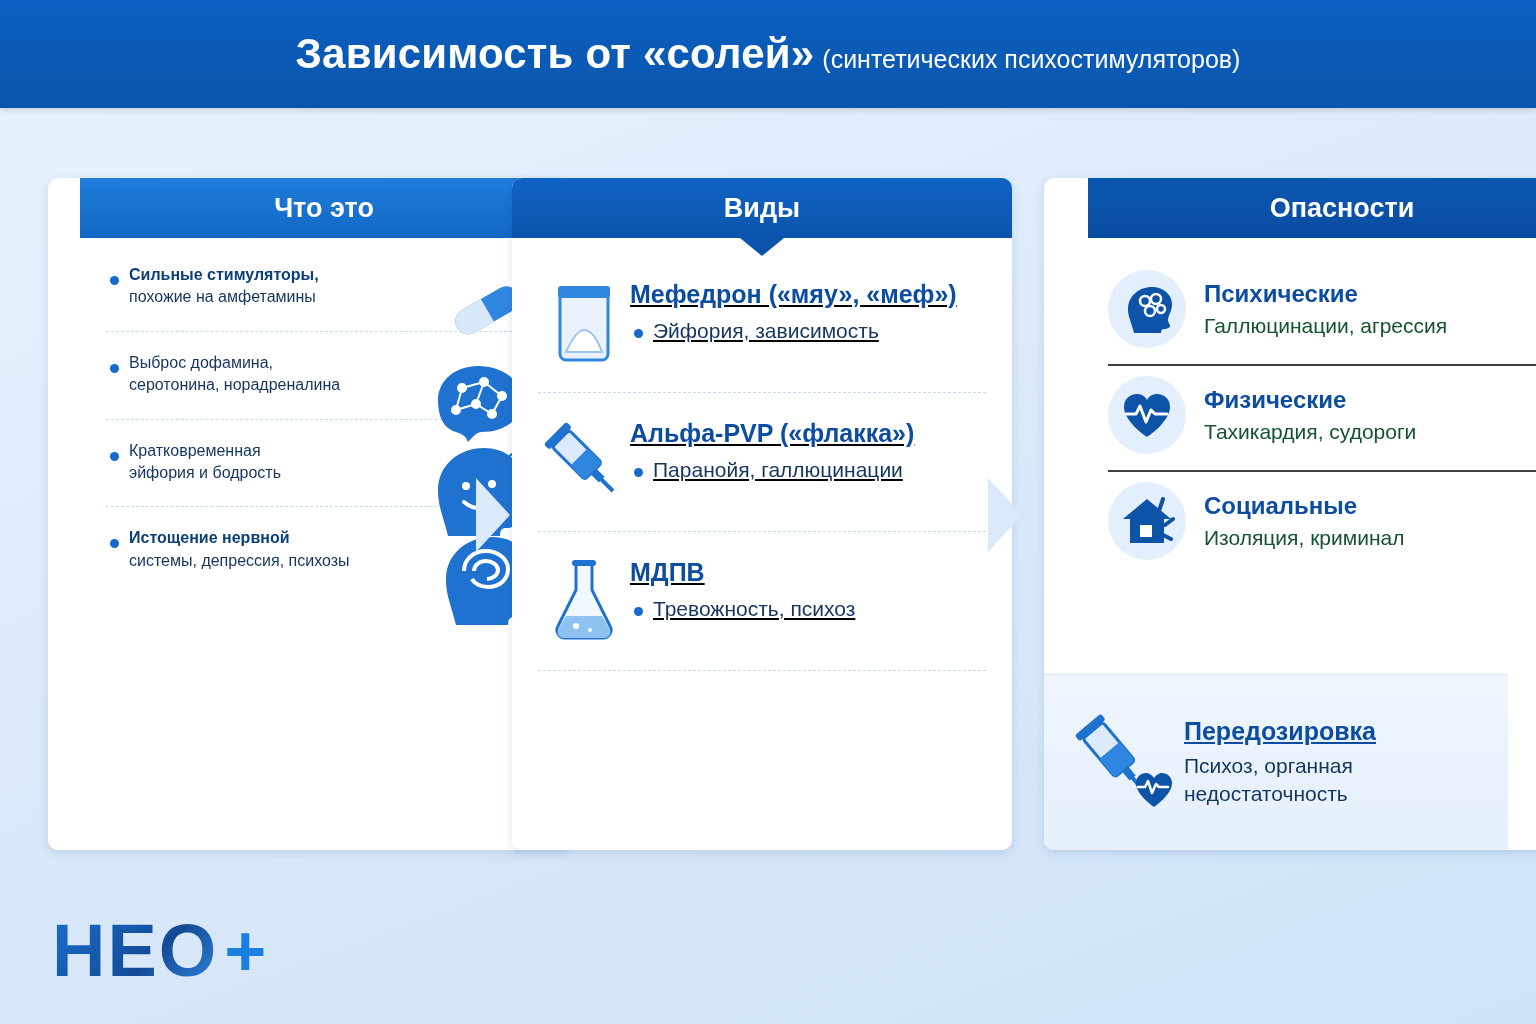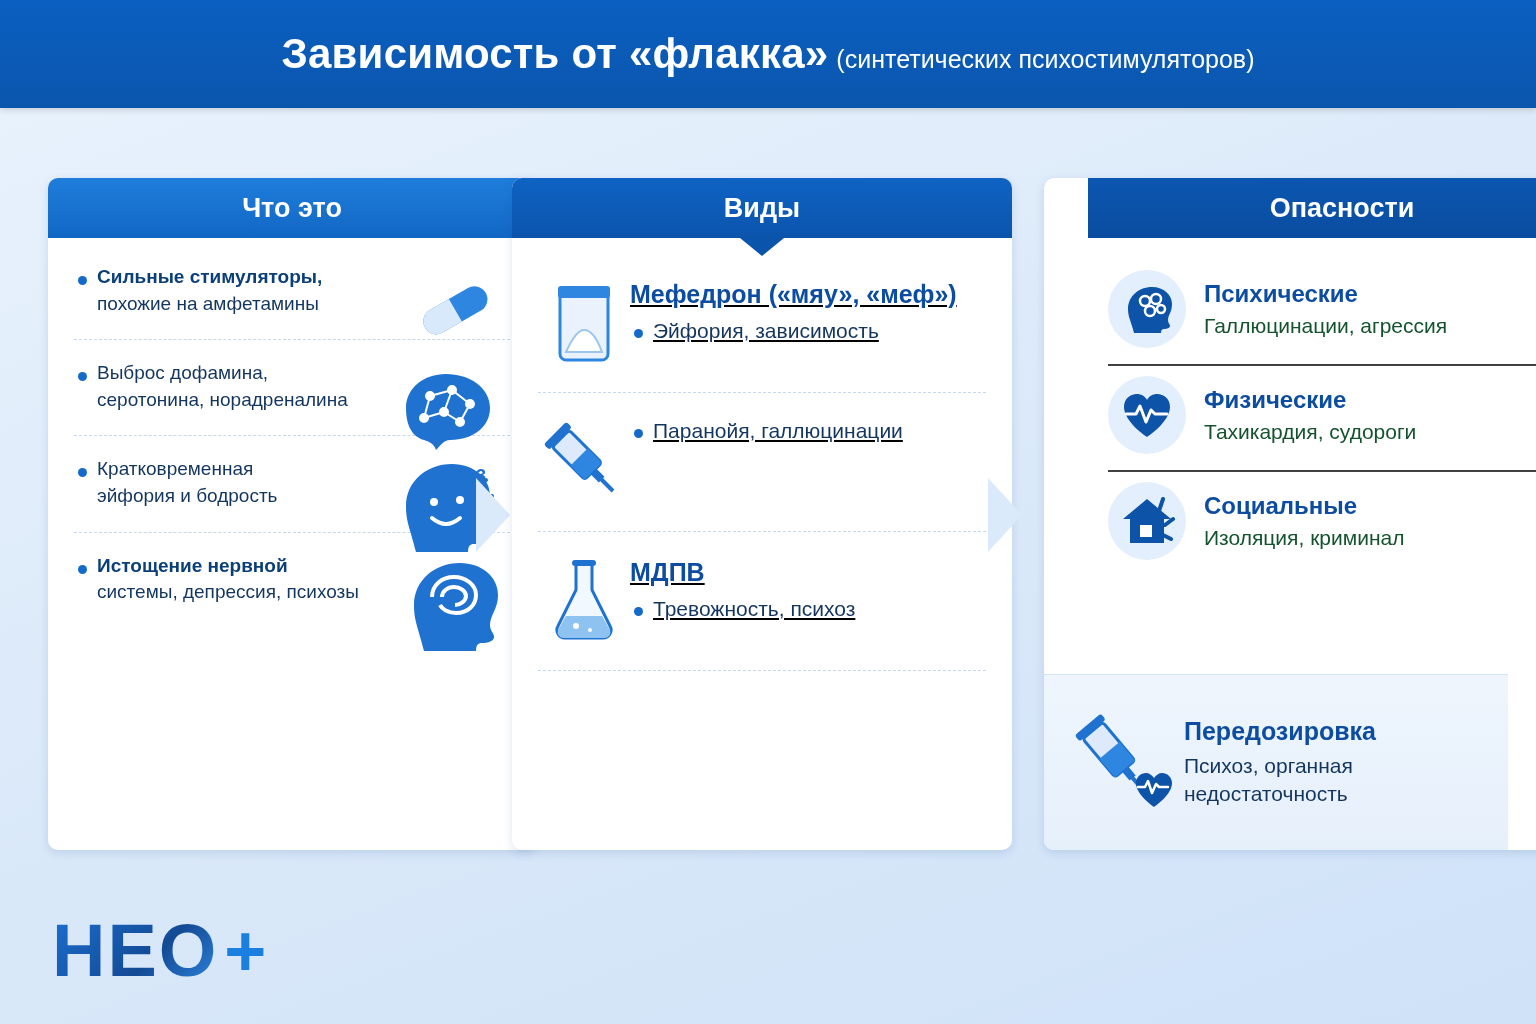--- a/index.html
+++ b/index.html
@@ -60,21 +60,21 @@
     align-items: center;
     justify-content: center;
     color: #fff;
     font-size: 27px;
     font-weight: bold;
   }
   .head-light { background: linear-gradient(180deg, #1f7ddb 0%, #1267c4 100%); }
   .head-mid   { background: linear-gradient(180deg, #0f63c4 0%, #0b54ac 100%); }
   .head-dark  { background: linear-gradient(180deg, #0b56b0 0%, #0a4da0 100%); }
 
-  #col-what { left: 48px;  top: 0; width: 488px; height: 672px; }
+  #col-what { left: 48px;  top: 0; width: 488px; height: 672px; padding-left: 32px; }
   #col-kinds{ left: 512px; top: 0; width: 500px; height: 672px; }
   #col-risk { left: 1044px;top: 0; width: 508px; height: 672px; padding-left: 44px; }
 
   
   .notch {
     position: absolute;
     left: 50%;
     top: 60px;
     transform: translateX(-50%);
     width: 0; height: 0;
@@ -100,21 +100,21 @@
     align-items: flex-start;
   }
   .dot {
     width: 9px; height: 9px;
     border-radius: 50%;
     background: #1569c8;
     margin: 12px 10px 0 4px;
     flex: 0 0 auto;
   }
   .txt {
-    font-size: 19px;
+    font-size: 16px;
     color: #14365e;
     line-height: 1.4;
     max-width: 320px;
   }
   .txt b { color: #0b3f78; }
 
   .item .icon-slot {
     position: absolute;
     right: 4px;
     top: 0;
@@ -189,21 +189,21 @@
     height: 176px;
     background: linear-gradient(180deg, #eef5fd 0%, #e6f0fb 100%);
     display: flex;
     align-items: center;
     padding: 0 20px;
     box-sizing: border-box;
     border-top: 1px solid #d7e6f7;
   }
   .overdose .od-icon { width: 120px; flex: 0 0 auto; display:flex; justify-content:center; }
   .od-title {
-    font-size: 25px; font-weight: bold; color: #0d4da1; margin-bottom: 6px;
+    font-size: 25px; font-weight: bold; color: #0d4da1; margin-bottom: 6px; text-decoration: underline;
   }
   .od-desc { font-size: 21px; color: #14365e; line-height: 1.35; }
 
   
   .arrow {
     position: absolute;
     top: 300px;
     width: 40px;
     height: 74px;
   }
@@ -234,21 +234,21 @@
     font-size: 72px;
     font-weight: bold;
     line-height: 1;
   }
 </style>
 </head>
 <body>
 
 <div class="header">
   <div>
-    <span class="header-title">Зависимость от «флакка»</span><span class="header-sub">(синтетических психостимуляторов)</span>
+    <span class="header-title">Зависимость от «солей»</span><span class="header-sub">(синтетических психостимуляторов)</span>
   </div>
 </div>
 
 <div class="board">
 
   <div class="card" id="col-what">
     <div class="card-head head-light">Что это</div>
     <div class="list">
 
       <div class="item">
@@ -373,20 +373,21 @@
             <g transform="rotate(-45 42 43)">
               <rect x="30" y="10" width="24" height="46" rx="3" fill="#dceafb" stroke="#1f72cf" stroke-width="3"></rect>
               <rect x="30" y="36" width="24" height="20" fill="#2f86e0"></rect>
               <rect x="26" y="2" width="32" height="8" rx="3" fill="#1f72cf"></rect>
               <rect x="38" y="56" width="8" height="12" fill="#1f72cf"></rect>
               <rect x="40" y="66" width="4" height="18" fill="#1f72cf"></rect>
             </g>
           </svg>
         </div>
         <div class="kbody">
+          <div class="kind-title">Альфа-PVP («флакка»)</div>
           <div class="kind-sub">
             <span class="dot"></span>
             <span>Паранойя, галлюцинации</span>
           </div>
         </div>
       </div>
 
       <div class="kind">
         <div class="kicon">
           <svg width="76" height="86" viewBox="0 0 76 86">

